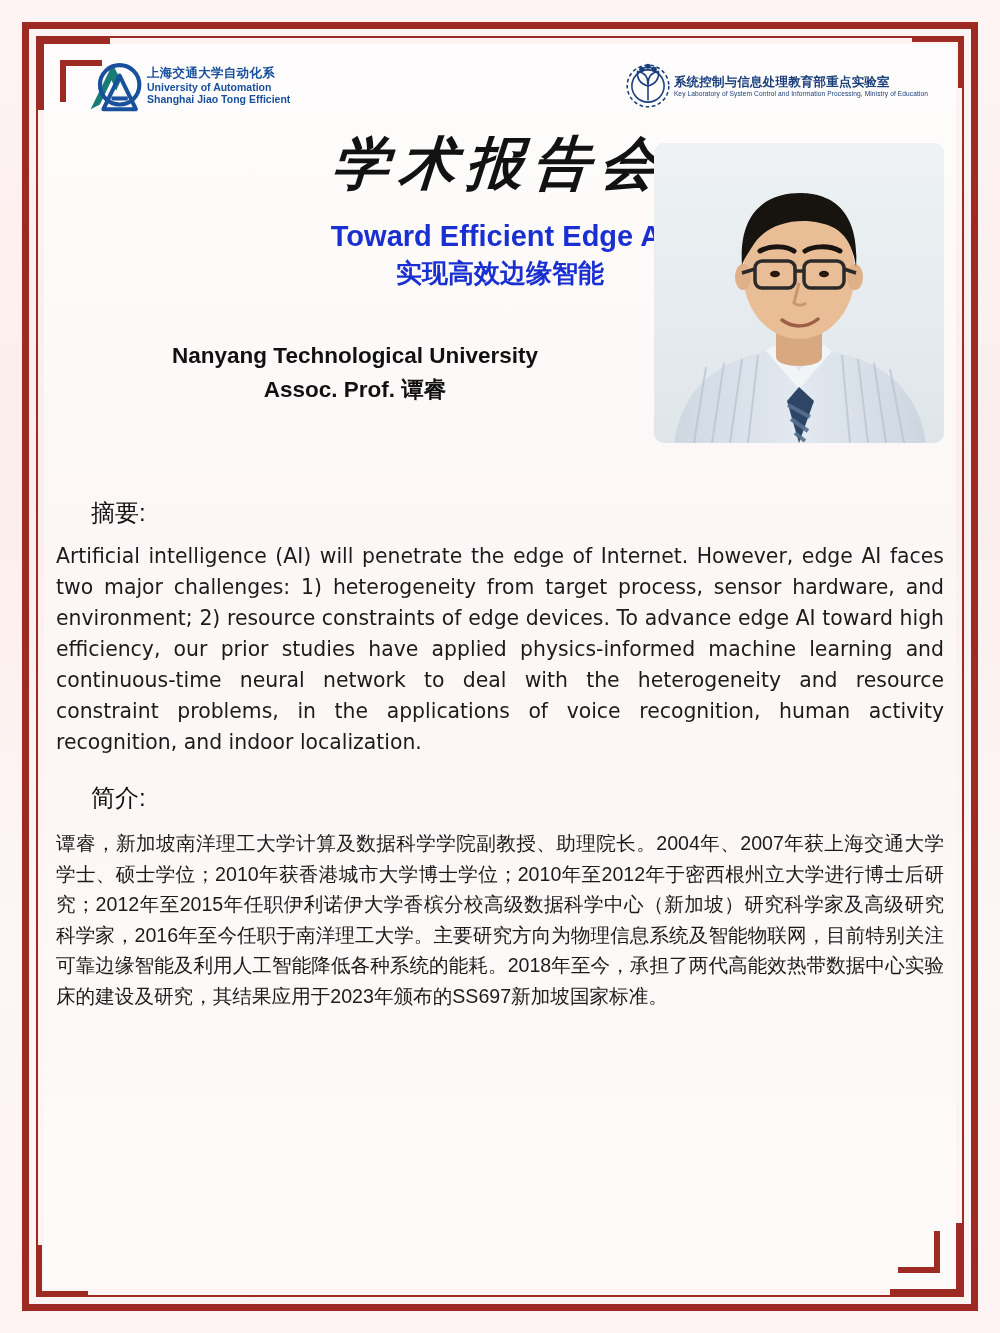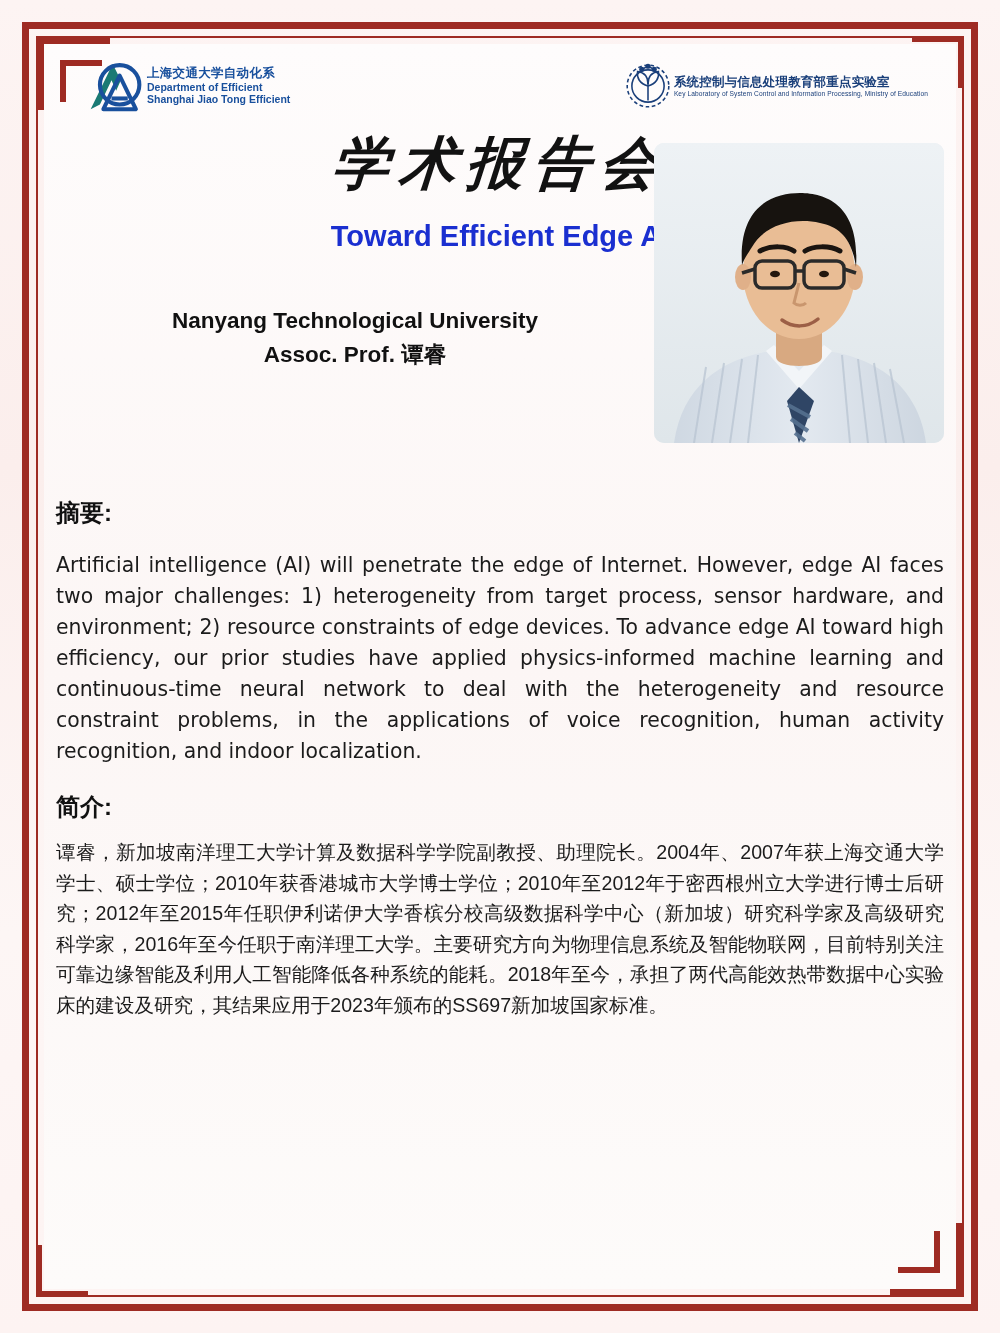--- a/index.html
+++ b/index.html
@@ -196,27 +196,28 @@
     margin-top: 48px;
     font-size: 22.5px;
     font-weight: bold;
     color: #111;
     line-height: 1.5;
   }
 
   
   .section-head {
     font-size: 24px;
-    font-weight: bold;
+    font-weight: normal;
     color: #111;
     margin-top: 18px;
+    margin-left: 35px;
   }
   .abstract-head { margin-top: 10px; }
   .abstract {
-    margin-top: 21px;
+    margin-top: 12px;
     font-size: 20.4px;
     line-height: 1.52;
     color: #1b1b1b;
     text-align: justify;
     font-family: "DejaVu Sans", sans-serif;
   }
   .bio-head { margin-top: 24px; }
   .bio {
     margin-top: 14px;
     font-size: 19.6px;
@@ -265,21 +266,21 @@
           <svg viewBox="0 0 100 96" class="photo-svg">
             <path d="M8 88 L46 10 L60 38 L52 56 L44 38 L24 80 Z" fill="#1a7a74"></path>
             <path d="M38 88 L62 40 L92 88 Z" fill="#1a7a74" opacity="0"></path>
             <circle cx="58" cy="46" r="34" fill="none" stroke="#19509d" stroke-width="7"></circle>
             <path d="M30 88 L58 30 L86 88 Z" fill="none" stroke="#19509d" stroke-width="7" stroke-linejoin="round"></path>
             <rect x="44" y="66" width="28" height="7" fill="#19509d"></rect>
           </svg>
         </div>
         <div class="sjtu-text">
           <div class="sjtu-cn">上海交通大学自动化系</div>
-          <div class="sjtu-en1">Department of Efficient</div>
+          <div class="sjtu-en1">University of Automation</div>
           <div class="sjtu-en2">Shanghai Jiao Tong Efficient</div>
         </div>
       </div>
 
       <div class="logo-right">
         <div class="lab-mark">
           <svg viewBox="0 0 100 100" class="photo-svg">
             <g fill="none" stroke="#1a3f7a" stroke-width="3">
               <circle cx="50" cy="50" r="40" stroke-dasharray="7 5"></circle>
               <circle cx="50" cy="50" r="31"></circle>
@@ -365,20 +366,21 @@
           <path d="M106 108 C117 102 133 103 140 108" stroke="#1a1410" stroke-width="5" fill="none" stroke-linecap="round"></path>
           <path d="M151 108 C159 103 175 102 186 108" stroke="#1a1410" stroke-width="5" fill="none" stroke-linecap="round"></path>
 
           <path d="M145 140 L140 160 C143 163 149 163 152 160" stroke="#c9966e" stroke-width="3" fill="none"></path>
           <path d="M128 177 C139 185 153 185 164 176" stroke="#9c5f46" stroke-width="3.5" fill="none" stroke-linecap="round"></path>
         </svg>
       </div>
 
       <div class="talk-title">
         <span>Toward Efficient Edge AI</span>
+        <span class="cn">实现高效边缘智能</span>
       </div>
 
       <div class="speaker">
         <div>Nanyang Technological University</div>
         <div>Assoc. Prof. 谭睿</div>
       </div>
     </div>
 
     <div class="section-head abstract-head">摘要:</div>
     <div class="abstract">Artificial intelligence (AI) will penetrate the edge of Internet. However, edge AI faces two major challenges: 1) heterogeneity from target process, sensor hardware, and environment; 2) resource constraints of edge devices. To advance edge AI toward high efficiency, our prior studies have applied physics-informed machine learning and continuous-time neural network to deal with the heterogeneity and resource constraint problems, in the applications of voice recognition, human activity recognition, and indoor localization.</div>

